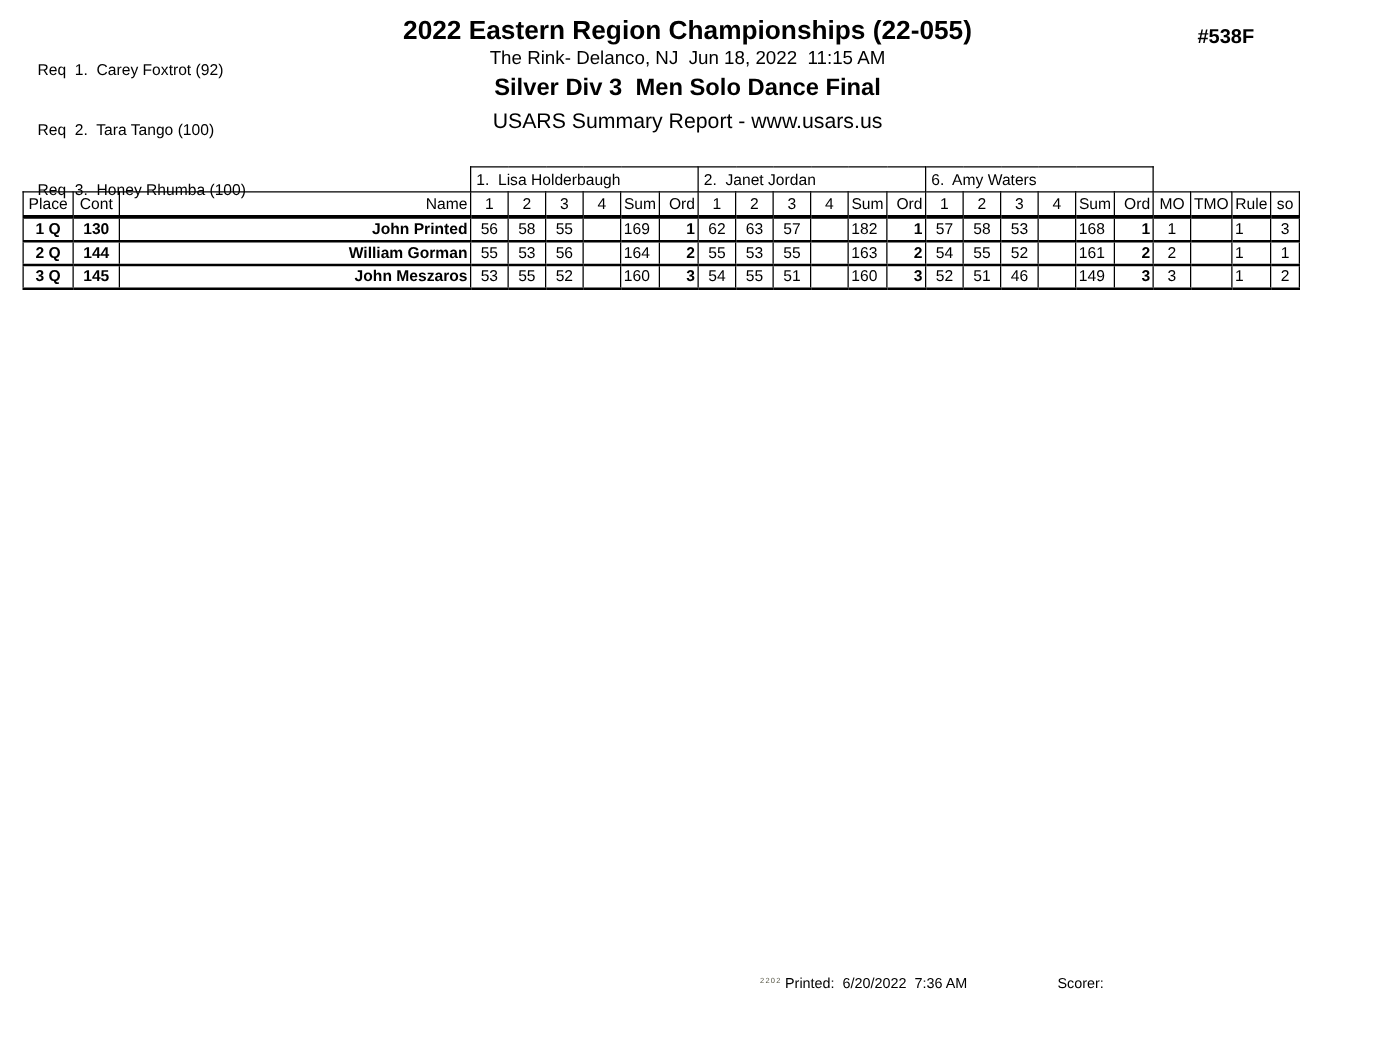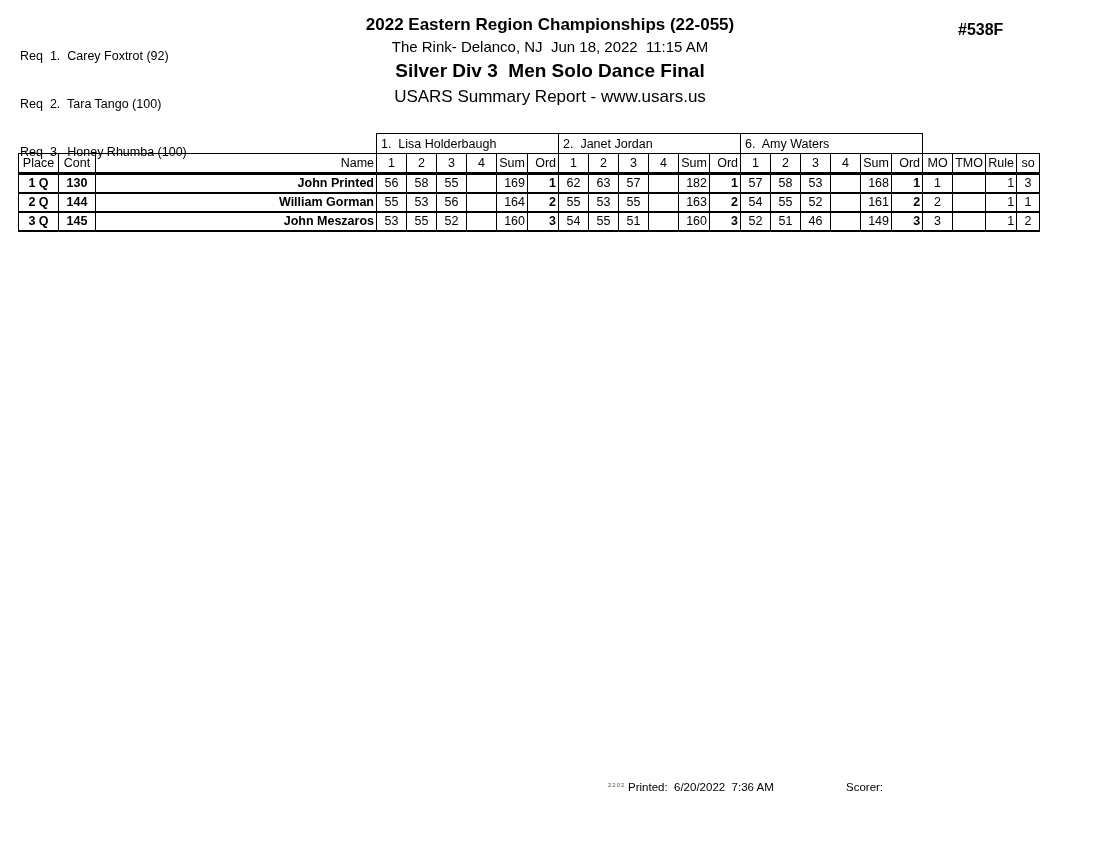--- a/index.html
+++ b/index.html
@@ -7,28 +7,28 @@
   body {
     font-family: "Liberation Sans", sans-serif;
     color: #000;
     position: relative;
     overflow: hidden;
   }
   .pre { white-space: pre; }
 
   
   .req-list {
-    position: absolute; left: 20px; top: 16px;
+    position: absolute; left: 30px; top: 16px;
     font-size: 12.5px; line-height: 16px;
   }
   .center-head {
     position: absolute; left: 150px; top: 14px; width: 800px;
     text-align: center;
   }
-  .title    { font-size: 17px; font-weight: bold; line-height: 21px; }
+  .title    { font-size: 21px; font-weight: bold; line-height: 21px; }
   .venue    { font-size: 15px; line-height: 21px; margin-top: 1px; }
   .division { font-size: 19px; font-weight: bold; line-height: 24px; margin-top: 2px; }
   .report-type { font-size: 17px; line-height: 22px; margin-top: 3px; }
   .event-no {
     position: absolute; left: 958px; top: 21px;
     font-size: 16px; font-weight: bold;
   }
 
   
   table.results {
@@ -43,21 +43,21 @@
     overflow: hidden;
     vertical-align: middle;
   }
   tr.jrow td { height: 20px; }
   tr.jrow td.blank { border: none; }
   tr.jrow td.jname { text-align: left; padding-left: 4px; margin-top: 48px; }
   tr.hrow td { height: 20px; border-bottom: 3px solid #000; }
   tr.drow td { border-top: 2px solid #000; border-bottom: 2px solid #000; }
   td.c { text-align: center; }
   td.l { text-align: right; padding-left: 5px; }
-  td.r { text-align: right; padding-right: 2px; }
+  td.r { padding-right: 2px; }
   td.b { font-weight: bold; }
   td.ord { border-left: 3px solid #000; border-right: 3px solid #000; text-align: right; }
   tr.drow td.ord { font-weight: bold; }
 
   
   .vmark   { position: absolute; left: 608px; top: 782px; font-size: 6px; color: #554; letter-spacing: 1px; }
   .printed { position: absolute; left: 628px; top: 781px; font-size: 11.5px; }
   .scorer  { position: absolute; left: 846px; top: 781px; font-size: 11.5px; }
 </style>
 </head>

